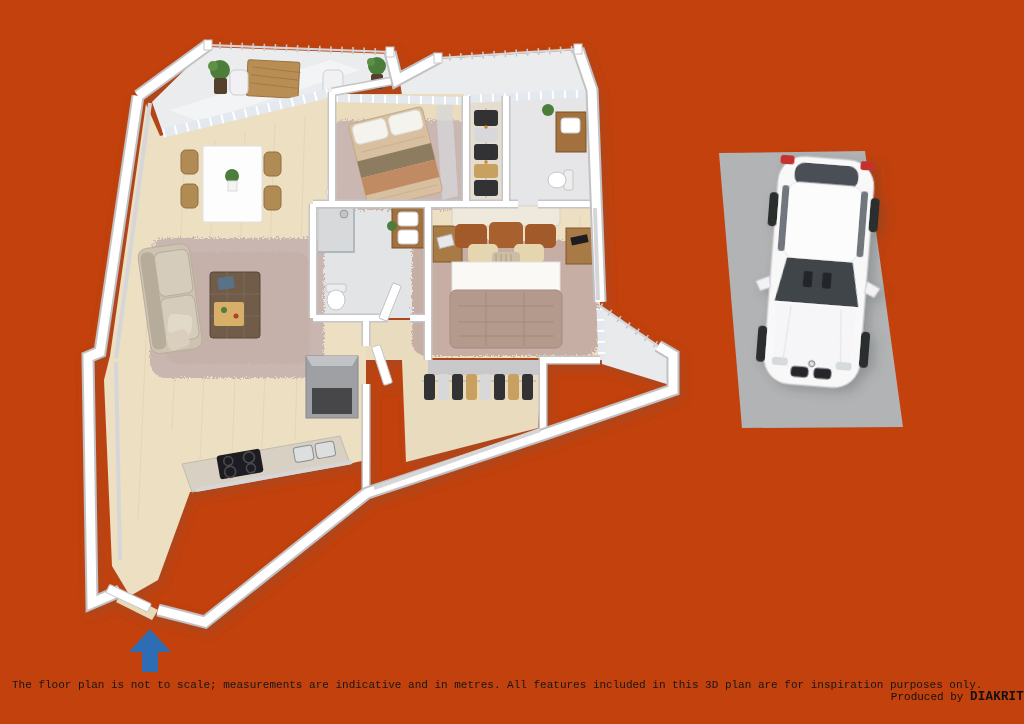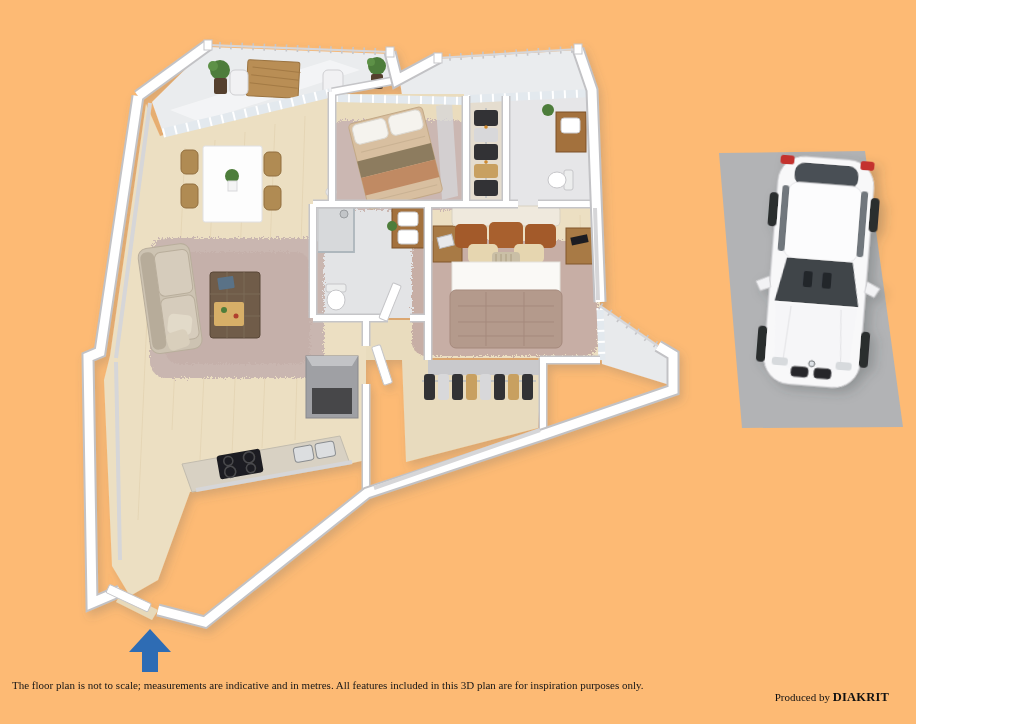--- a/index.html
+++ b/index.html
@@ -1,22 +1,22 @@
 <!DOCTYPE html>
 <html><head>
 <meta charset="utf-8">
 <style>
   html,body{margin:0;padding:0;background:#ffffff;}
-  .canvas{position:relative;width:916px;height:724px;background:#fdba74;
-          font-family:Liberation Serif, serif;overflow:hidden;}
+  .canvas{position:relative;width:1024px;height:724px;background:#c2410c;
+          font-family:Liberation Mono, monospace;overflow:hidden;}
   .plan-svg{position:absolute;left:0;top:0;width:1024px;height:724px;display:block;}
   .disclaimer{position:absolute;left:12px;top:678px;font-size:11px;line-height:15px;
               color:#161616;}
   .disclaimer div{white-space:nowrap;}
-  .producer{position:absolute;right:27px;top:690px;font-size:11px;color:#111;}
+  .producer{position:absolute;right:0;top:690px;font-size:11px;color:#111;}
   .producer .brand{font-weight:700;font-size:12.5px;letter-spacing:.2px;}
 </style>
 </head>
 <body>
 
 <div class="canvas">
 
 <svg class="plan-svg" viewBox="0 0 1024 724">
   <defs>
     <filter id="soft" x="-10%" y="-10%" width="125%" height="125%">

